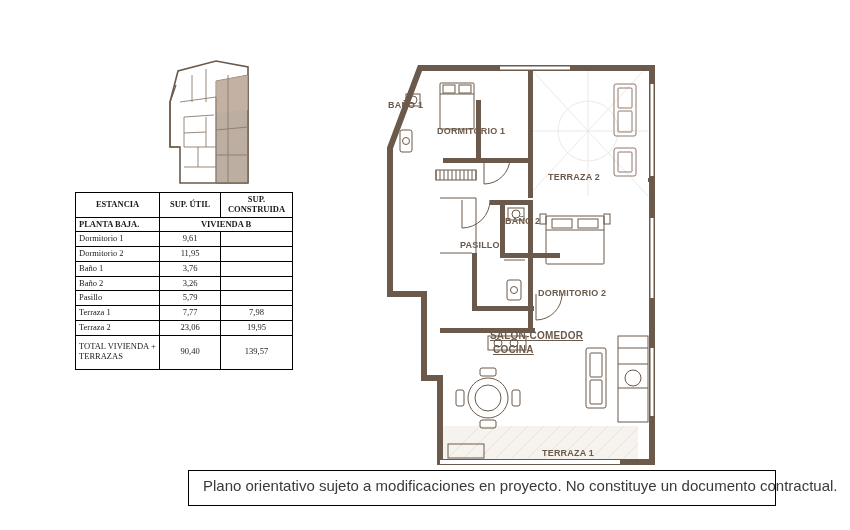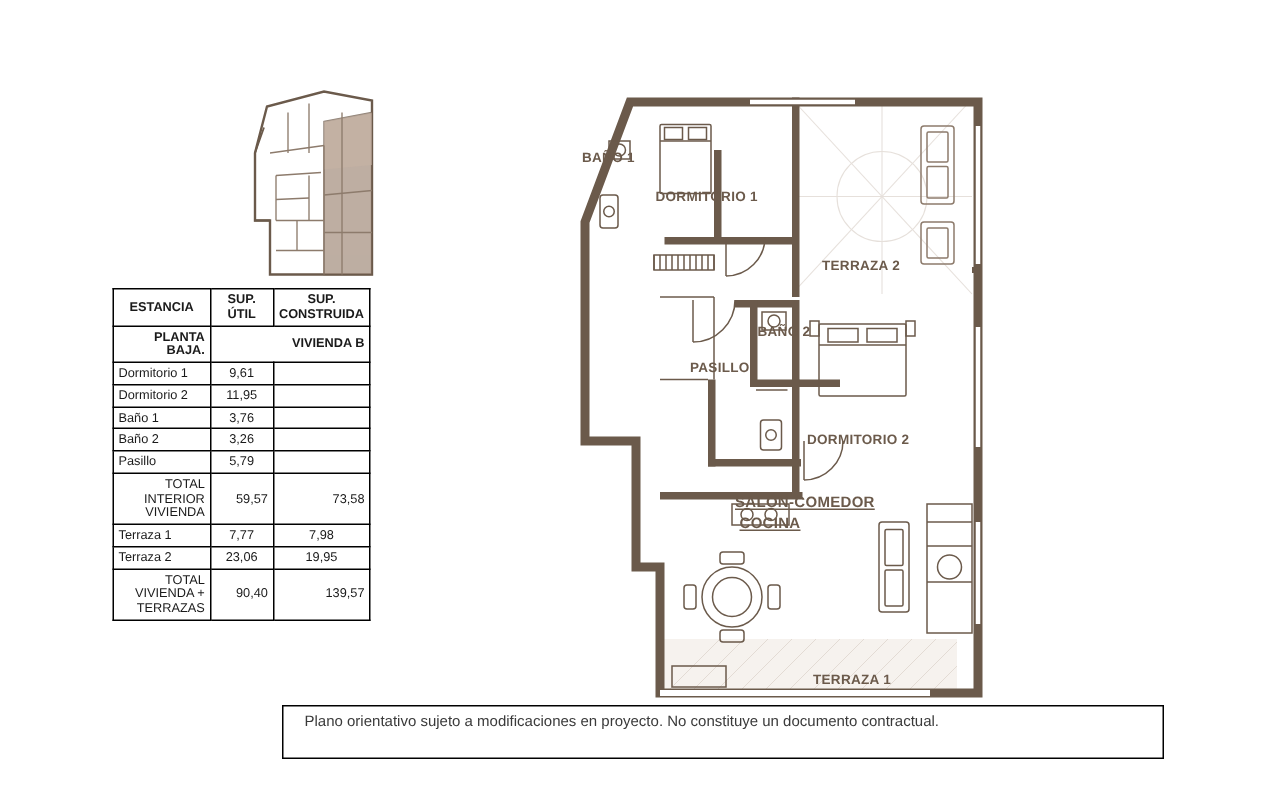--- a/index.html
+++ b/index.html
@@ -12,37 +12,38 @@
   }
   #root { position: relative; width: 850px; height: 530px; }
 
   
   .keyplan { position: absolute; left: 88px; top: 55px; width: 210px; height: 135px; }
 
   
   .table-wrap { position: absolute; left: 75px; top: 192px; width: 196px; }
   table.areas {
     border-collapse: collapse;
-    width: 172px;
+    width: 218px;
     font-size: 8.5px;
     color: #1a1a1a;
+    font-family: Liberation Serif, serif;
   }
   table.areas td, table.areas th {
     border: 1px solid #000;
     padding: 2px 3px;
     vertical-align: middle;
     font-weight: normal;
     line-height: 1.15;
   }
   table.areas th { font-weight: bold; text-align: center; font-size: 8.5px; }
   .col-estancia { width: 76px; }
   .col-util { width: 55px; text-align: center; }
   .col-constr { width: 65px; text-align: center; }
   td.num { text-align: center; }
-  td.bold, th.bold { font-weight: bold; text-align: right; }
+  td.bold, th.bold { font-weight: bold; }
   tr.section td { font-weight: bold; }
   .cell-tall { height: 34px; }
 
   
   .plan { position: absolute; left: 380px; top: 48px; width: 330px; height: 430px; }
   .plan svg { display: block; }
 
   .lbl {
     position: absolute;
     font-size: 9px;
@@ -54,21 +55,21 @@
   }
   .lbl.big { font-size: 10px; text-decoration: underline; }
 
   
   .disclaimer {
     position: absolute;
     left: 188px; top: 470px;
     width: 588px; height: 36px;
     border: 1px solid #000;
     padding: 4px 8px 4px 14px;
-    font-size: 10px;
+    font-size: 15px;
     color: #3a3a3a;
     line-height: 1.45;
     background: #fff;
   }
   .disclaimer div { white-space: nowrap; }
 </style>
 </head>
 <body>
 
 <div id="root">
@@ -137,25 +138,20 @@
           <td>Baño 2</td>
           <td class="num">3,26</td>
           <td class="num"></td>
         </tr>
         <tr>
           <td>Pasillo</td>
           <td class="num">5,79</td>
           <td class="num"></td>
         </tr>
         <tr>
-          <td class="bold cell-tall">TOTAL INTERIOR VIVIENDA</td>
-          <td class="num bold">59,57</td>
-          <td class="num bold">73,58</td>
-        </tr>
-        <tr>
           <td>Terraza 1</td>
           <td class="num">7,77</td>
           <td class="num">7,98</td>
         </tr>
         <tr>
           <td>Terraza 2</td>
           <td class="num">23,06</td>
           <td class="num">19,95</td>
         </tr>
         <tr>

